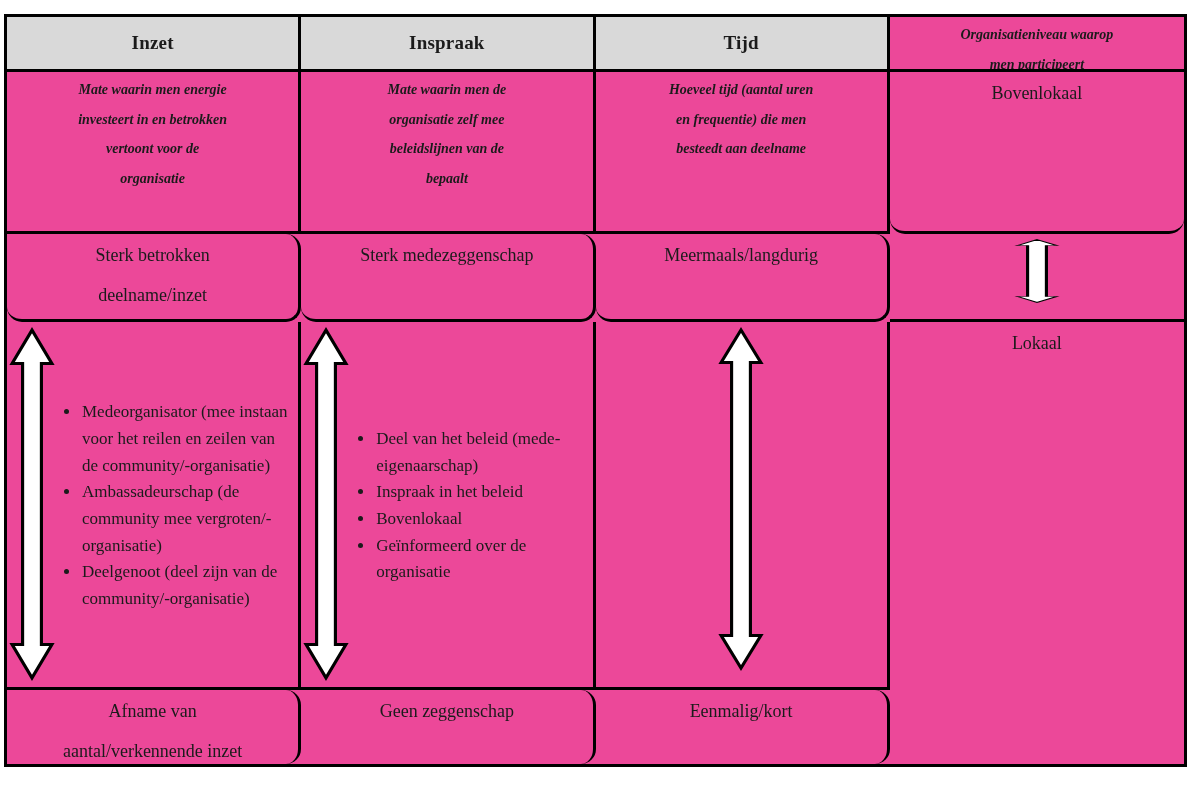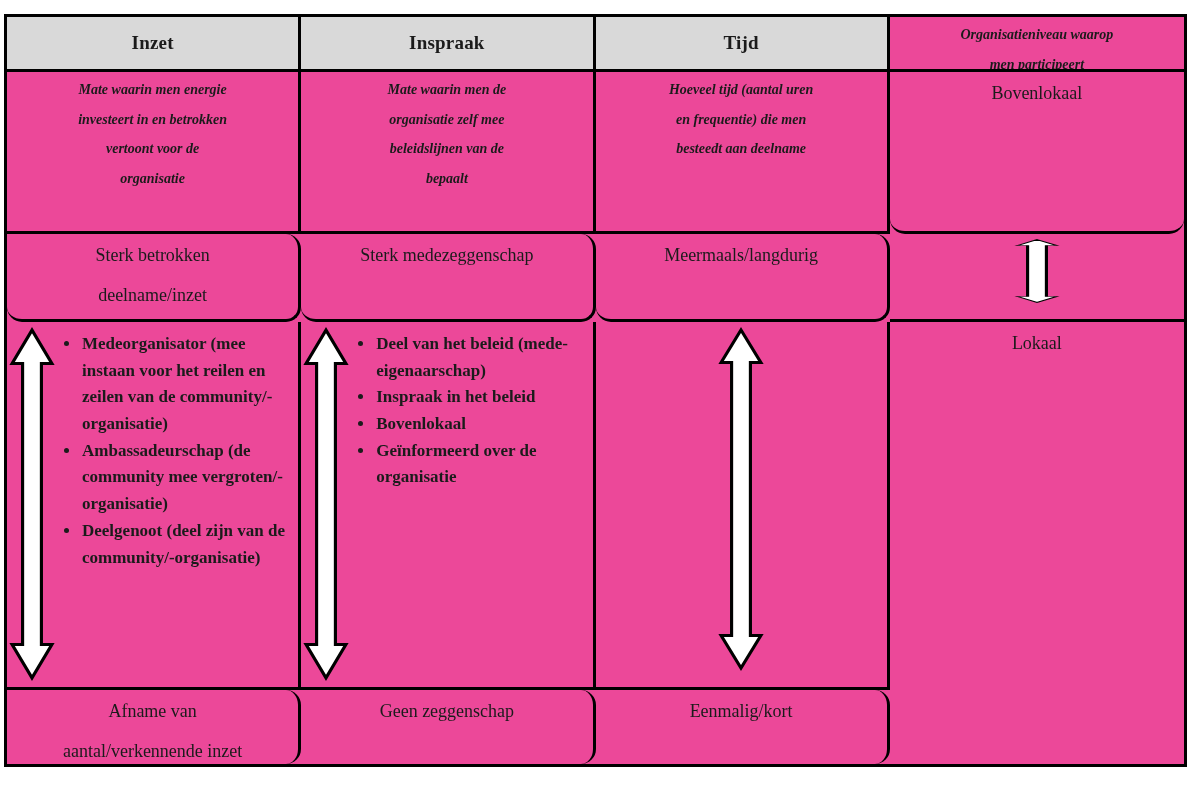--- a/index.html
+++ b/index.html
@@ -53,23 +53,22 @@
   }
   .high, .low {
     text-align: center;
     font-size: 18px;
     line-height: 2.2;
     padding: 2px 6px 0 6px;
     border-radius: 15px;
   }
   .arrows {
     display: flex;
-    align-items: flex-start;
+    align-items: center;
     padding: 5px 4px 6px 2px;
-    font-weight: bold;
   }
   .arrows.center {
     justify-content: center;
     padding: 5px 0 16px 0;
   }
   .arrow-wrap {
     display: block;
     height: 100%;
     flex: 0 0 auto;
   }

